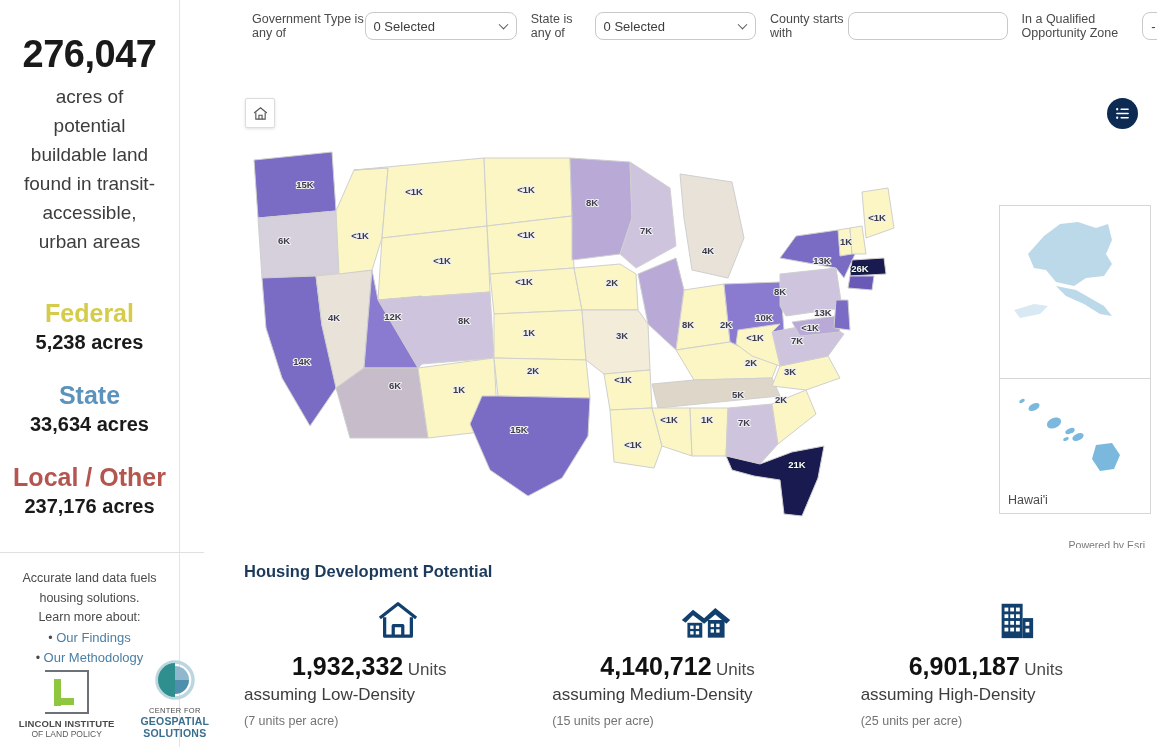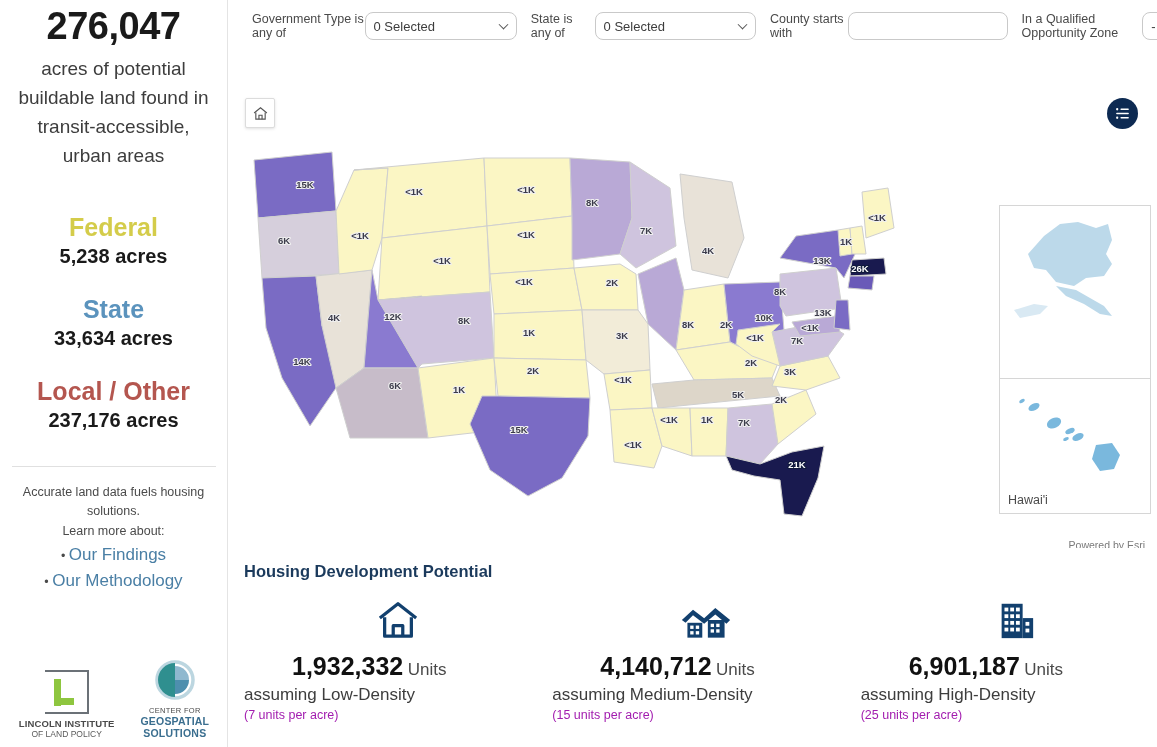--- a/index.html
+++ b/index.html
@@ -9,25 +9,25 @@
     font-family: "Liberation Sans", sans-serif;
     color: #2b2b2b;
     overflow: hidden;
   }
 
   #app { position: relative; width: 1157px; height: 747px; }
 
   
   #sidebar {
     position: absolute; left: 0; top: 0;
-    width: 228px; height: 747px;
+    width: 180px; height: 747px;
     background: #fff;
     border-right: 1px solid #e4e4e4;
     text-align: center;
-    padding-top: 6px;
+    padding-top: 34px;
   }
   .hero-number {
     font-size: 38px; font-weight: bold; color: #1a1a1a;
     letter-spacing: -0.5px; line-height: 1.1;
   }
   .hero-sub {
     font-size: 19px; color: #3d3d3d; line-height: 1.53;
     margin-top: 6px; padding: 0 18px; font-weight: 400;
   }
   .cat-block { margin-top: 26px; }
@@ -40,21 +40,21 @@
     margin: 34px auto 0 auto;
   }
   .promo {
     margin-top: 16px; font-size: 12.5px; color: #4a4a4a; line-height: 1.55;
     padding: 0 14px;
   }
   .promo-links { list-style: none; margin-top: 1px; }
   .promo-links li { line-height: 1.5; }
   .promo-links li::before { content: "• "; color: #4a4a4a; }
   .promo-links a {
-    color: #4a7fa5; text-decoration: none; font-size: 17px;
+    color: #4a7fa5; text-decoration: none; font-size: 13px;
   }
 
   .logos {
     position: absolute; left: 0; bottom: 8px; width: 228px;
     display: flex; justify-content: center; gap: 26px; align-items: flex-end;
   }
   .logo-li { text-align: center; }
   .li-mark { width: 44px; height: 44px; margin: 0 auto 4px auto; position: relative; }
   .li-mark .frame {
     position: absolute; inset: 0;
@@ -148,21 +148,21 @@
   }
   .metric-row {
     display: flex; margin-top: 16px;
   }
   .metric { flex: 1; }
   .metric-icon { height: 46px; display: flex; align-items: center; justify-content: center; }
   .metric-val { margin-top: 9px; }
   .metric-num { font-size: 25px; font-weight: bold; color: #111; margin-left: 48px; }
   .metric-units { font-size: 17px; color: #4a4a4a; }
   .metric-assume { font-size: 17px; color: #3d3d3d; margin-top: 4px; }
-  .metric-rate { font-size: 12.5px; color: #a21caf; margin-top: 3px; }
+  .metric-rate { font-size: 12.5px; color: #737373; margin-top: 9px; }
 
   .slabel {
     font-size: 9.5px; font-weight: bold; fill: #3b3b4a;
     paint-order: stroke; stroke: #f0f0f0; stroke-width: 2.2px;
     stroke-linejoin: round; text-anchor: middle;
   }
   .slabel.dark { fill: #ffffff; stroke: #101a3a; }
 </style>
 </head>
 <body>

